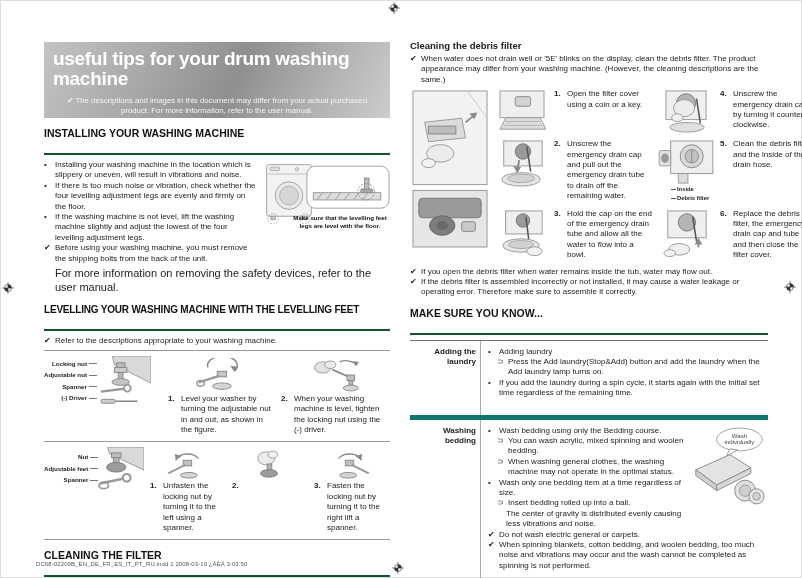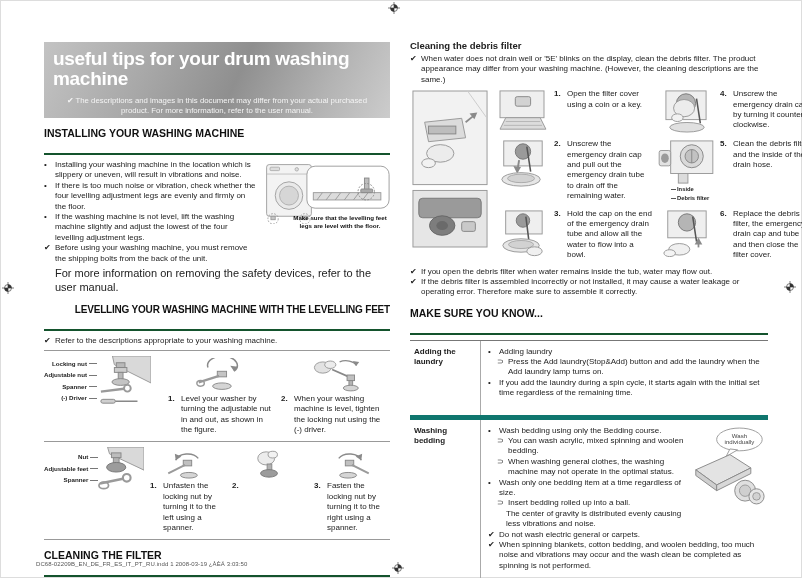--- a/index.html
+++ b/index.html
@@ -13,21 +13,21 @@
 
   
   .banner{height:76px;box-sizing:border-box;padding:7px 9px 5px 9px;
           background:linear-gradient(115deg,#c3c3c3 0%,#a8a8a8 30%,#8f8f8f 55%,#b3b3b3 80%,#cccccc 100%);}
   .banner-title{color:#fff;font-weight:bold;font-size:19px;letter-spacing:-0.3px;line-height:1.05;}
   .banner-note{margin-top:7px;color:#f4f4f4;font-size:7.8px;text-align:center;line-height:1.35;}
 
   
   .sec-h{font-size:10.5px;font-weight:bold;color:#111;border-bottom:2px solid #14532d;
          padding-bottom:14px;margin:9px 0 5px 0;letter-spacing:0;}
-  .sec-h.long{font-size:10px;letter-spacing:-0.2px;text-align:right;}
+  .sec-h.long{font-size:10px;letter-spacing:-0.2px;}
   .sub-h{font-size:9.5px;font-weight:bold;margin:7px 0 3px 0;}
 
   .txt{font-size:11px;line-height:1.3;color:#222;}
   .line{display:flex;gap:3px;font-size:8px;line-height:1.3;}
   .line .m{flex:0 0 8px;text-align:left;}
   .step{display:flex;gap:3px;font-size:8px;line-height:1.3;}
   .step .n{font-weight:bold;flex:0 0 10px;}
 
   
   .install-flex{display:flex;gap:6px;}
@@ -51,21 +51,21 @@
   .dg-img{display:flex;justify-content:center;align-items:flex-start;}
   .mini-label{display:flex;align-items:center;font-size:5.8px;font-weight:bold;line-height:1.5;margin-left:14px;}
   .mini-label .dash{display:inline-block;width:5px;height:1px;background:#555;margin-right:1px;}
 
   .notes-block{margin-top:6px;}
 
   
   .know-table{border-top:1px solid #777;border-bottom:1px solid #999;margin-top:3px;}
   .know-row{display:flex;}
   .know-row + .know-row{border-top:5px solid #0f766e;}
-  .know-label{flex:0 0 62px;padding:6px 4px;font-size:8px;font-weight:bold;line-height:1.3;}
+  .know-label{flex:0 0 62px;padding:6px 4px;font-size:8px;font-weight:bold;line-height:1.3;text-align:right;}
   .know-content{flex:1;border-left:1px solid #aaa;padding:6px 2px 6px 7px;}
   .know-row1{min-height:74px;box-sizing:border-box;}
   .know-row2{min-height:172px;box-sizing:border-box;}
   .bedding-float{float:right;margin:0 0 4px 4px;}
   .ind1{margin-left:9px;}
   .ind2{margin-left:18px;}
 
   .footer{position:absolute;left:36px;top:561px;font-size:6px;color:#555;letter-spacing:0.1px;}
   .regmark{position:absolute;width:12px;height:12px;}
   svg{display:block;}
@@ -287,21 +287,21 @@
     <div class="lev-step" style="flex:1;">
       <svg width="42" height="30" viewBox="0 0 44 32" style="margin:0 auto 2px auto;">
         <path d="M10 10 A13 9 0 0 1 34 12" fill="none" stroke="#8a8a8a" stroke-width="1.5"></path>
         <polygon points="34,12 35,5 28,8" fill="#8a8a8a"></polygon>
         <rect x="17" y="12" width="9" height="6" fill="#c0c0c0" stroke="#888"></rect>
         <line x1="42" y1="26" x2="24" y2="17" stroke="#9a9a9a" stroke-width="2.2"></line>
         <ellipse cx="20" cy="28" rx="9" ry="3" fill="#d5d5d5" stroke="#888"></ellipse>
       </svg>
       <div class="step">
           <span class="n">3.</span>
-          <span>Fasten the locking nut by turning it to the right using a spanner.</span>
+          <span>Fasten the locking nut by turning it to the right lift a spanner.</span>
         </div>
     </div>
   </div>
 
   <div class="sec-h">CLEANING THE FILTER</div>
   <div class="line">
     <span class="m">✔</span>
     <span>If the filter net is not installed, it may cause a water leakage and operating error. Make sure to install it.</span>
   </div>
 
@@ -503,20 +503,20 @@
           </div>
         <div class="line ind2">
             <span>The center of gravity is distributed evenly causing less vibrations and noise.</span>
           </div>
         <div class="line">
             <span class="m">✔</span>
             <span>Do not wash electric general or carpets.</span>
           </div>
         <div class="line">
             <span class="m">✔</span>
-            <span>When spinning blankets, cotton bedding, and woolen bedding, too much noise and vibrations may occur and the wash clean be completed as spinning is not performed.</span>
+            <span>When spinning blankets, cotton bedding, and woolen bedding, too much noise and vibrations may occur and the wash cannot be completed as spinning is not performed.</span>
           </div>
       </div>
     </div>
   </div>
 </div>
 
 <div class="footer">DC68-02209B_EN_DE_FR_ES_IT_PT_RU.indd   1 2008-03-19   ¿ÀÈÄ 3:03:50</div>
 
 </body></html>

